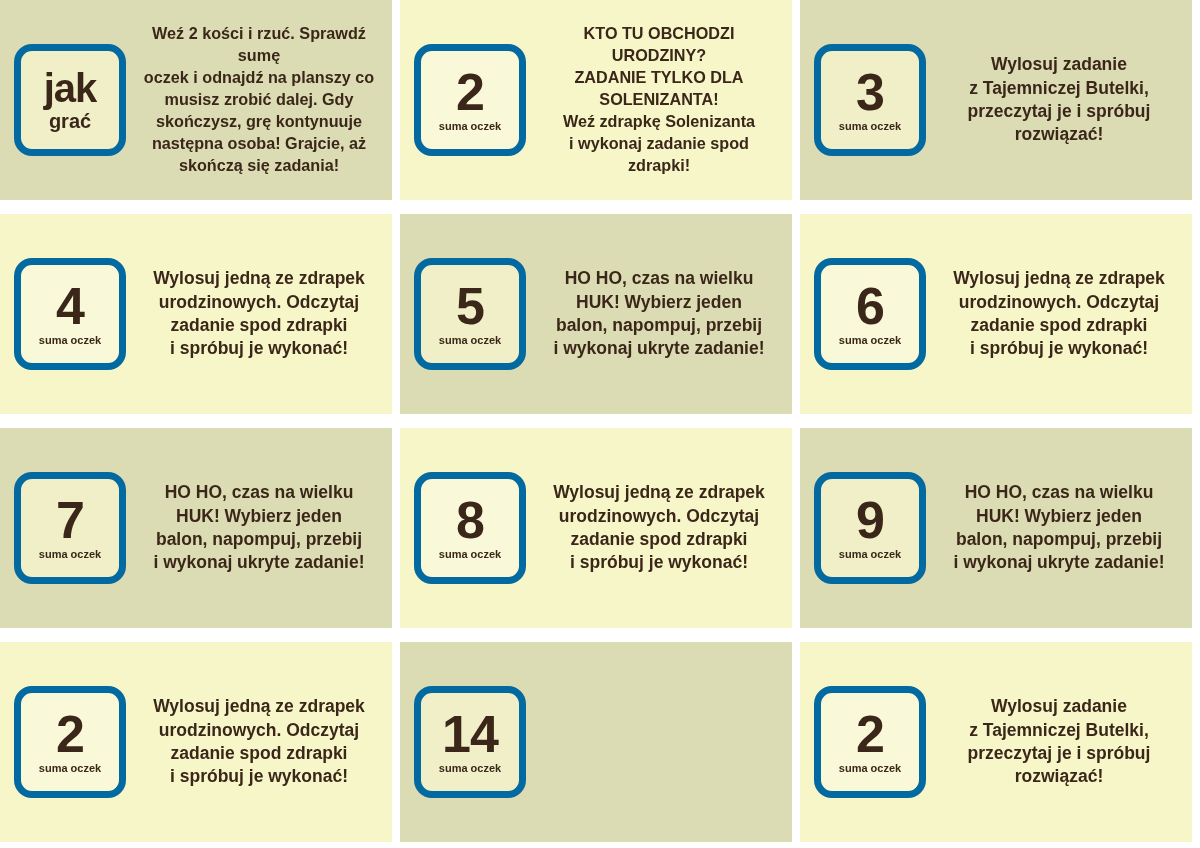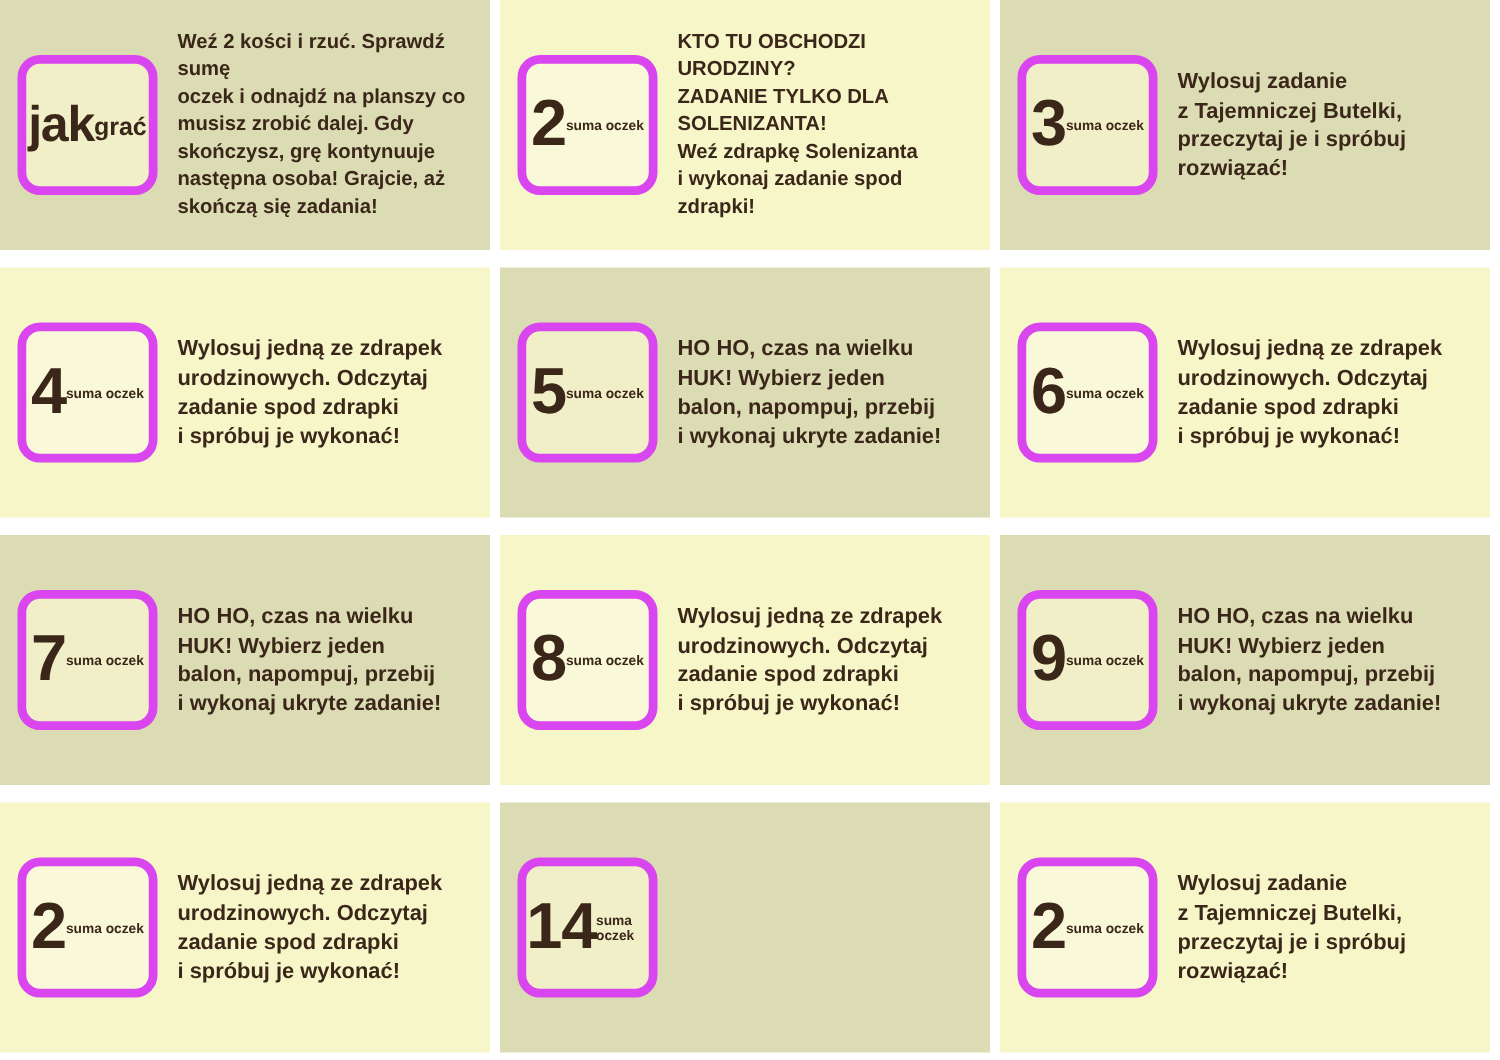--- a/index.html
+++ b/index.html
@@ -31,25 +31,25 @@
   }
 
   
   .tint-light { background: #f7f6c9; }
   .tint-dark  { background: #dcdcb4; }
 
   .badge {
     flex: 0 0 auto;
     width: 112px;
     height: 112px;
-    border: 7px solid #d946ef;
+    border: 7px solid #0369a1;
     border-radius: 18px;
     background: #f9f8d8;
     display: flex;
-    flex-direction: row;
+    flex-direction: column;
     align-items: center;
     justify-content: center;
     margin-left: 4px;
     margin-right: 10px;
   }
   .tint-dark .badge { background: #f1efc8; }
 
   .badge-num {
     color: #3b2719;
     font-weight: bold;
@@ -69,20 +69,21 @@
     margin-top: 4px;
   }
   .badge-sub.sub-big { font-size: 20px; }
 
   .card-text {
     flex: 1 1 auto;
     color: #3b2719;
     font-weight: bold;
     font-size: 17.5px;
     line-height: 1.34;
+    text-align: center;
     padding: 0 6px;
     white-space: pre-line;
   }
   .card-text.tiny { font-size: 16.2px; line-height: 1.35; }
 
   .gap { background: #ffffff; }
 </style>
 </head>
 <body>
 

